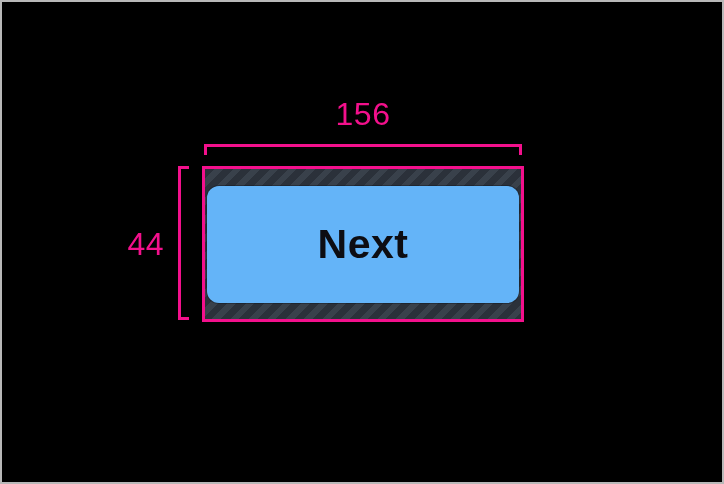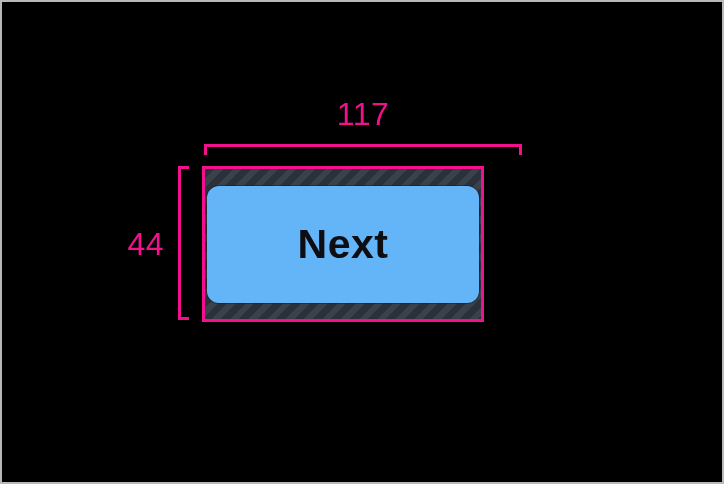--- a/index.html
+++ b/index.html
@@ -67,21 +67,21 @@
     height: 154px;
     box-sizing: border-box;
     border-left: 3px solid var(--accent);
     border-top: 3px solid var(--accent);
     border-bottom: 3px solid var(--accent);
   }
   .selection-box {
     position: absolute;
     left: 200px;
     top: 164px;
-    width: 282px;
+    width: 322px;
     height: 156px;
     box-sizing: border-box;
     border: 3px solid var(--accent);
     
     background: repeating-linear-gradient(
       135deg,
       var(--pad-stripe) 0px,
       var(--pad-stripe) 7px,
       var(--pad-base) 7px,
       var(--pad-base) 13px
@@ -106,21 +106,21 @@
     font-weight: 600;
     line-height: 1;
     letter-spacing: 0.5px;
   }
 </style>
 </head>
 <body>
 
 <div class="stage">
 
-  <div class="dim-label width">117</div>
+  <div class="dim-label width">156</div>
 
   <div class="bracket-h"></div>
 
   <div class="dim-label height">44</div>
 
   <div class="bracket-v"></div>
 
   <div class="selection-box">
     <div class="next-button">
       <span class="btn-label">Next</span>

